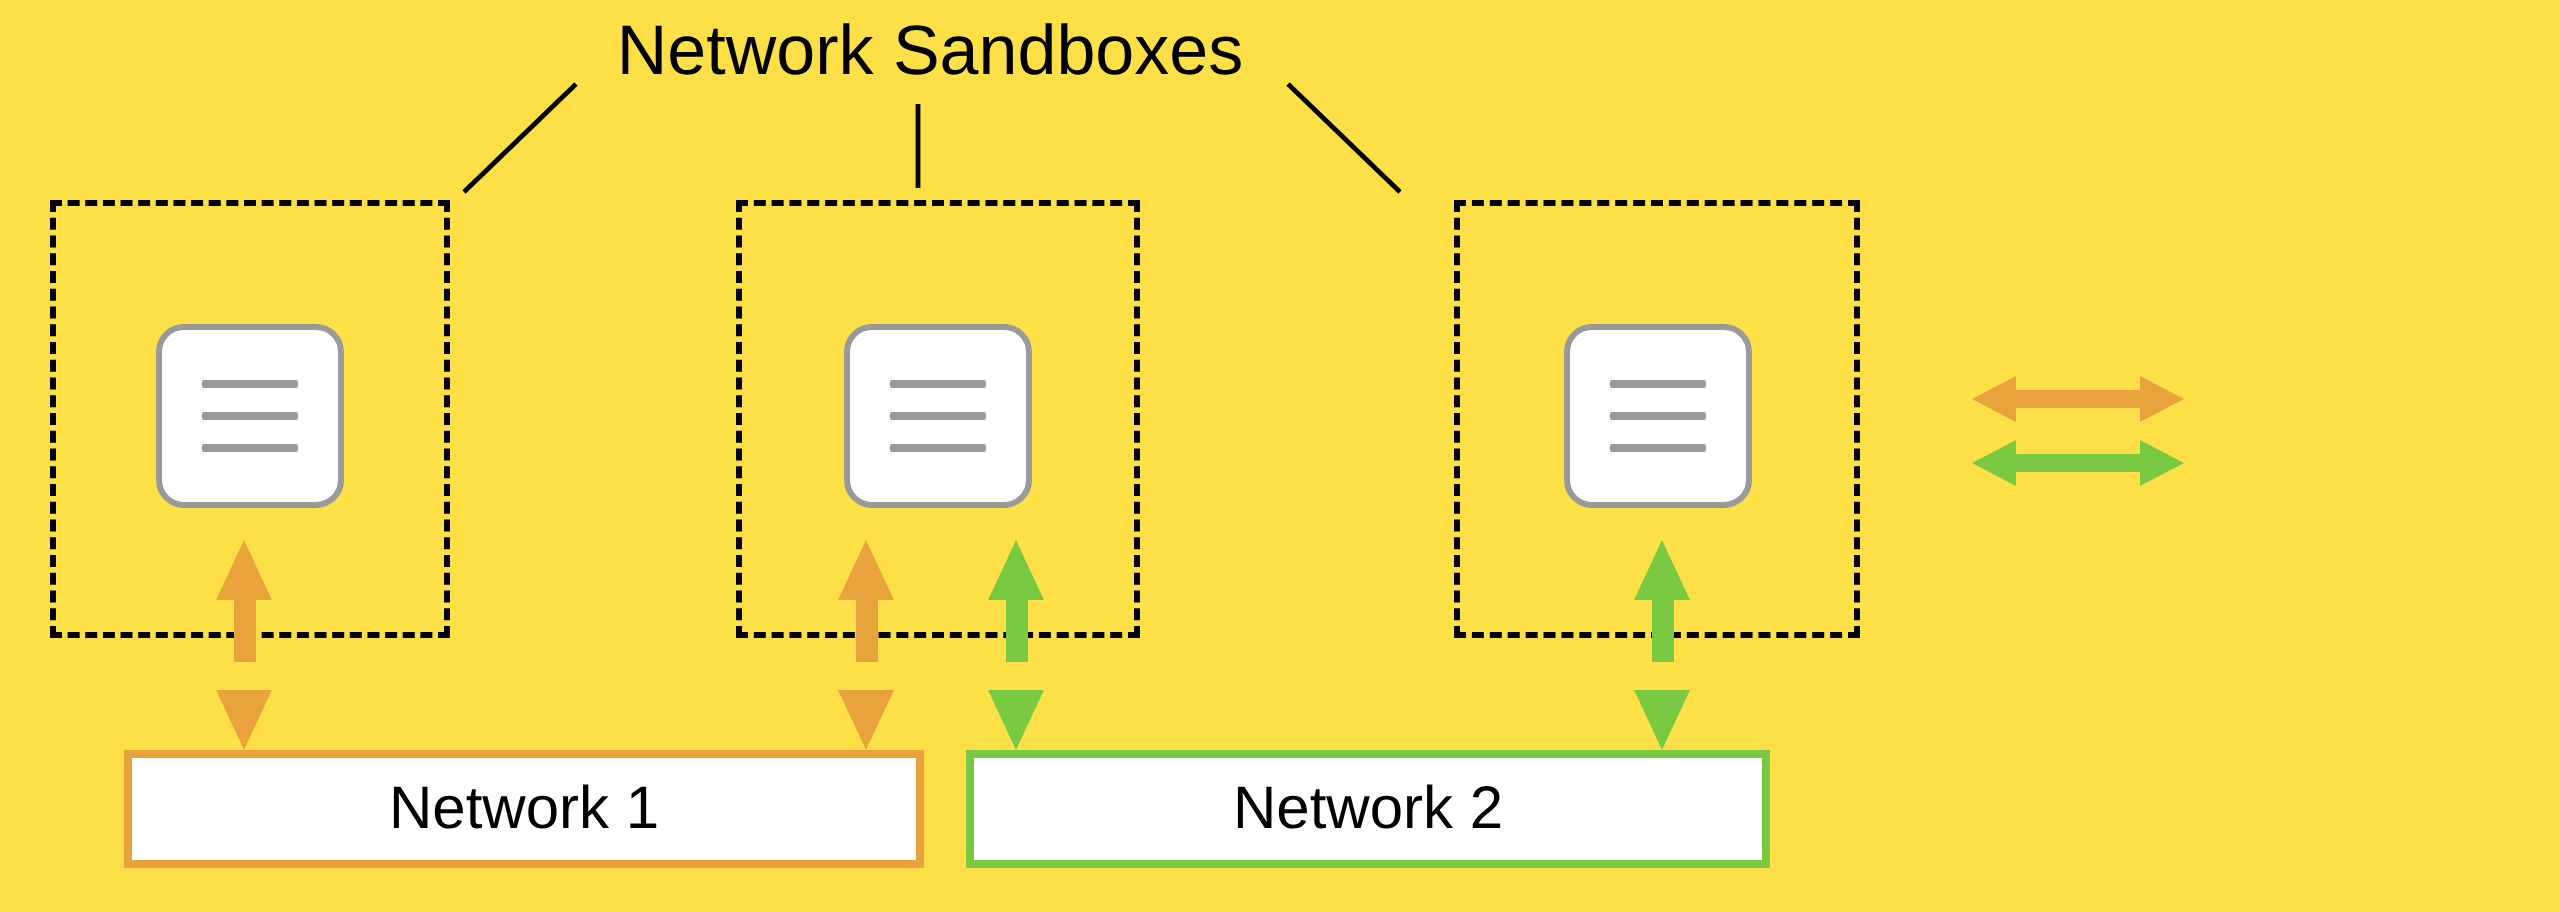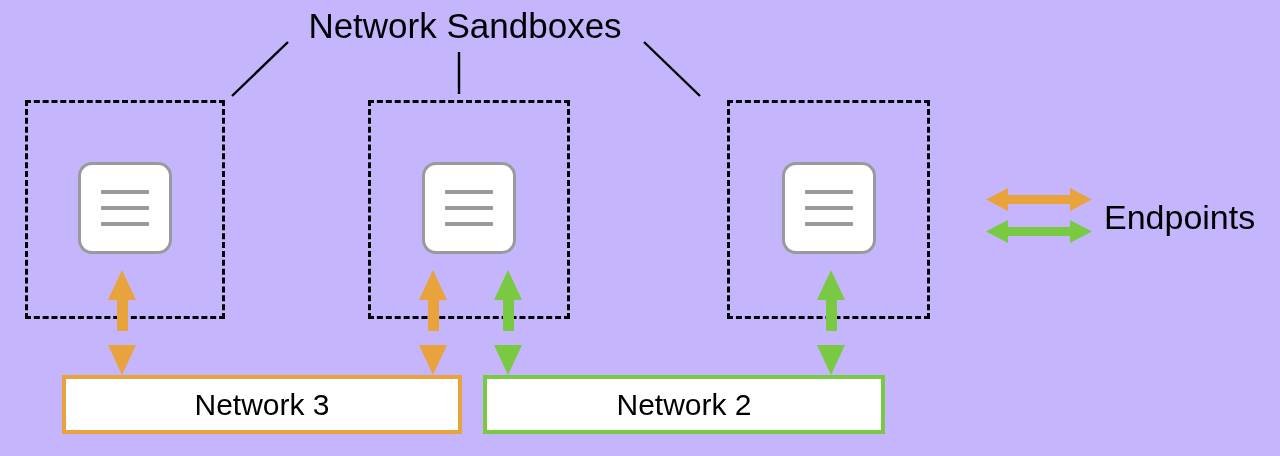--- a/index.html
+++ b/index.html
@@ -8,21 +8,21 @@
     background: #ffffff;
   }
   body {
     font-family: "Liberation Sans", sans-serif;
     -webkit-font-smoothing: antialiased;
   }
   #canvas {
     position: relative;
     width: 1280px;
     height: 456px;
-    background: #c4b5fd;
+    background: #fde047;
     overflow: hidden;
   }
   .svg-layer {
     position: absolute;
     left: 0;
     top: 0;
     width: 1280px;
     height: 456px;
   }
   .diagram-title {
@@ -170,35 +170,34 @@
     </g>
 
     <g>
       <rect x="826" y="286" width="11" height="45" fill="#7ac943"></rect>
       <polygon points="831,270 817,300 845,300" fill="#7ac943"></polygon>
       <polygon points="831,375 817,345 845,345" fill="#7ac943"></polygon>
     </g>
   </svg>
 
   <div class="network-box" id="network-1">
-    <span>Network 3</span>
+    <span>Network 1</span>
   </div>
   <div class="network-box" id="network-2">
     <span>Network 2</span>
   </div>
 
   <div class="legend">
     <svg class="legend-arrows" viewBox="0 0 110 68">
       <g>
         <rect x="18" y="9" width="70" height="9" fill="#e8a33d"></rect>
         <polygon points="0,13.5 22,2 22,25" fill="#e8a33d"></polygon>
         <polygon points="106,13.5 84,2 84,25" fill="#e8a33d"></polygon>
       </g>
       <g>
         <rect x="18" y="41" width="70" height="9" fill="#7ac943"></rect>
         <polygon points="0,45.5 22,34 22,57" fill="#7ac943"></polygon>
         <polygon points="106,45.5 84,34 84,57" fill="#7ac943"></polygon>
       </g>
     </svg>
-    <div class="legend-label">Endpoints</div>
   </div>
 
 </div>
 
 </body></html>

